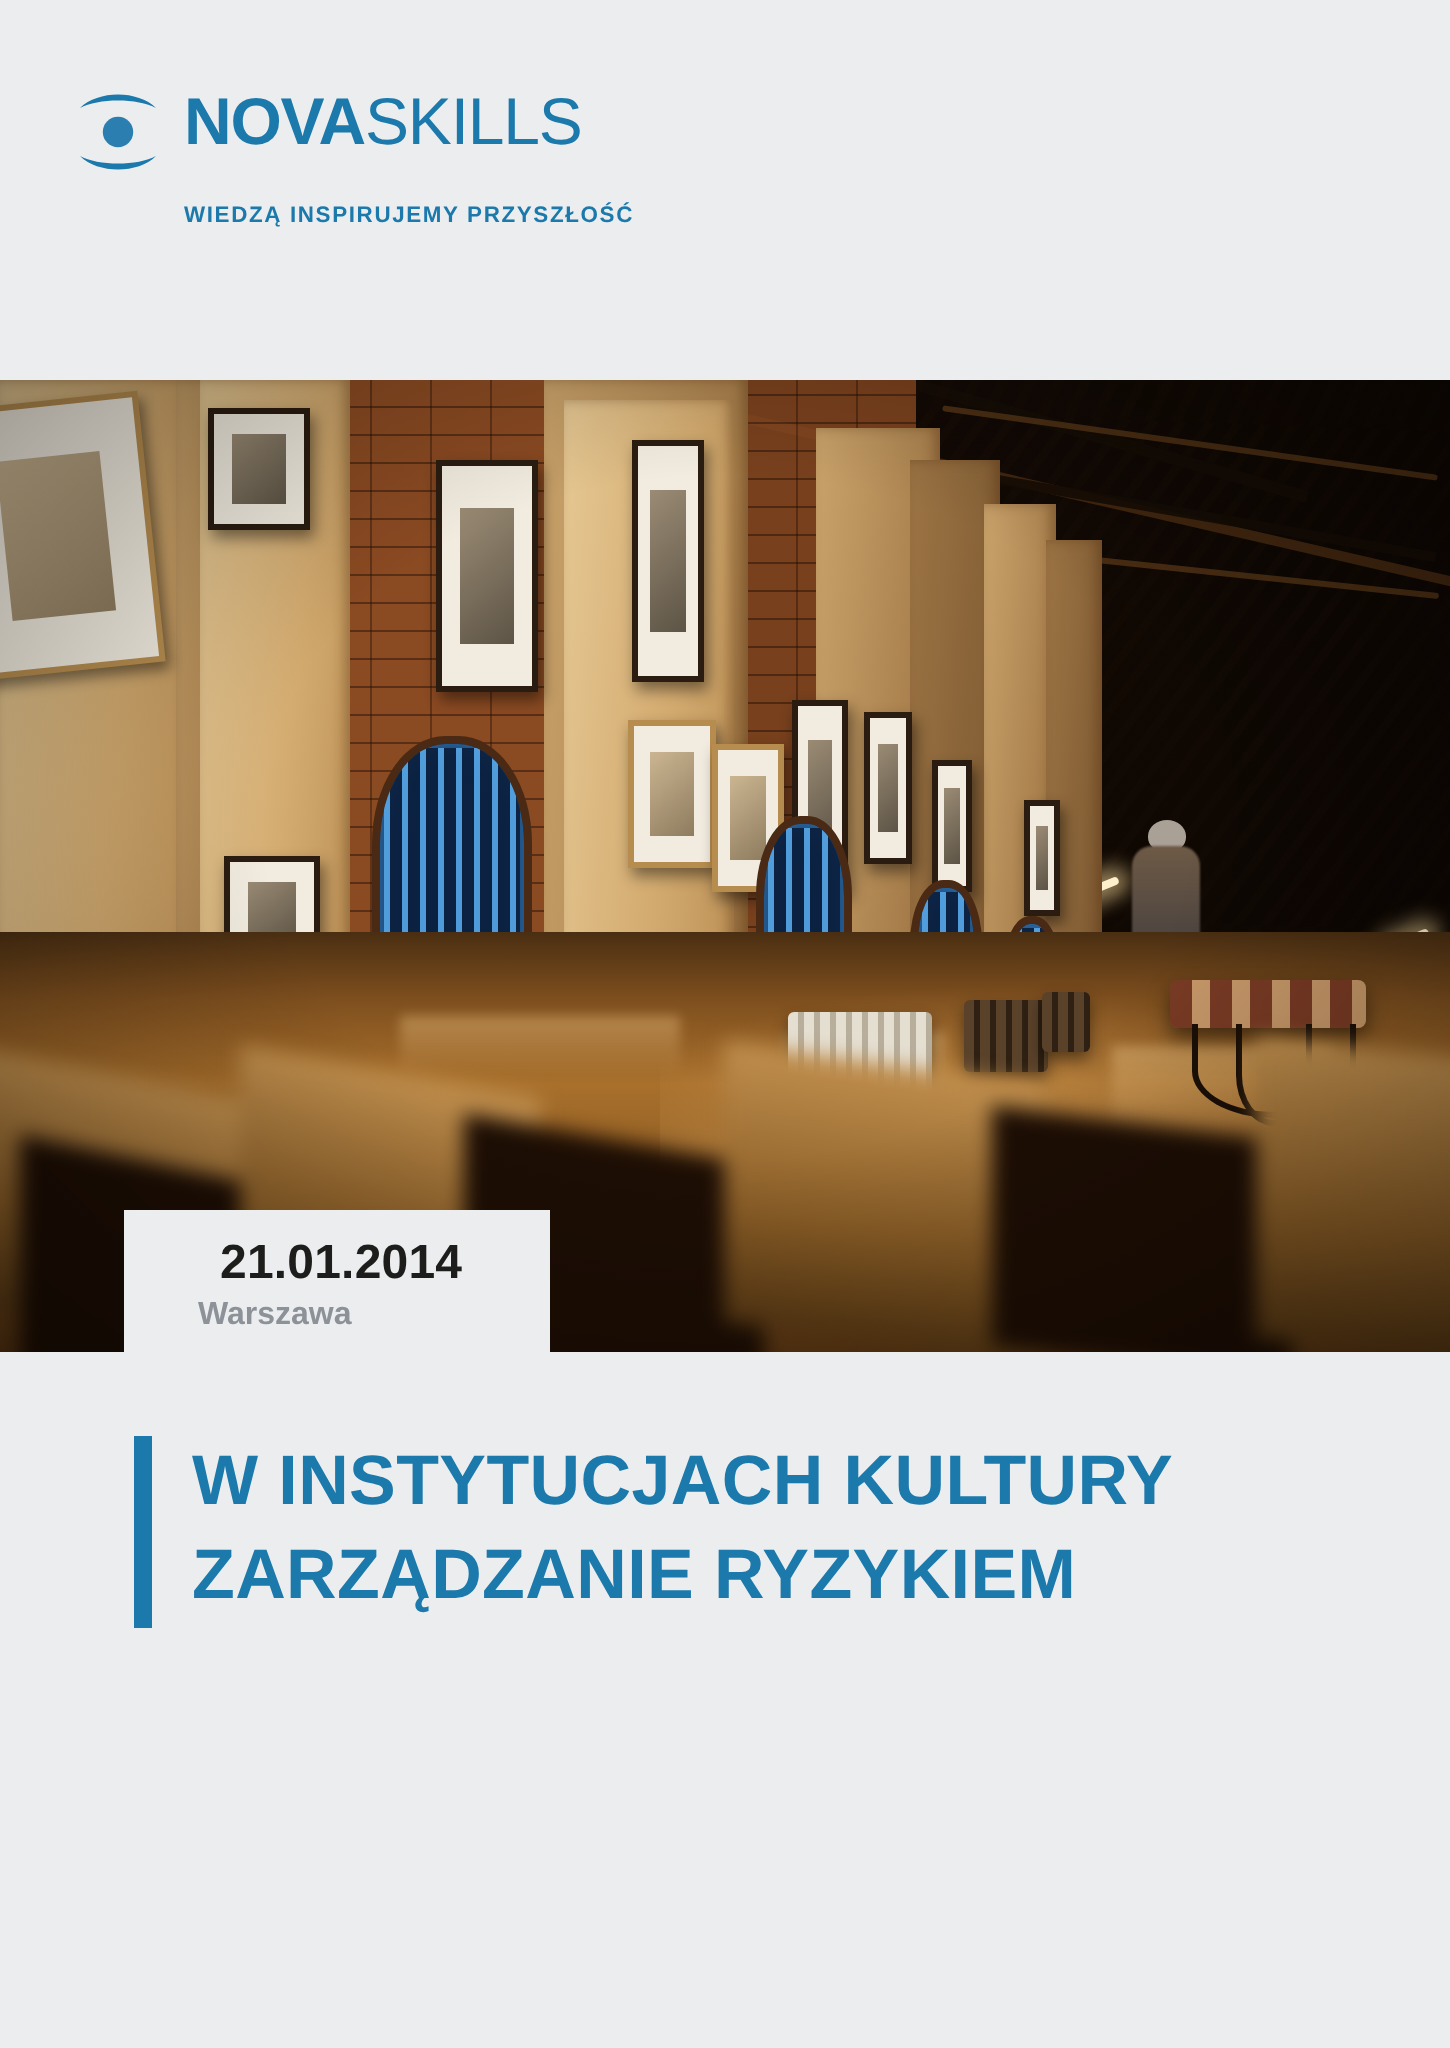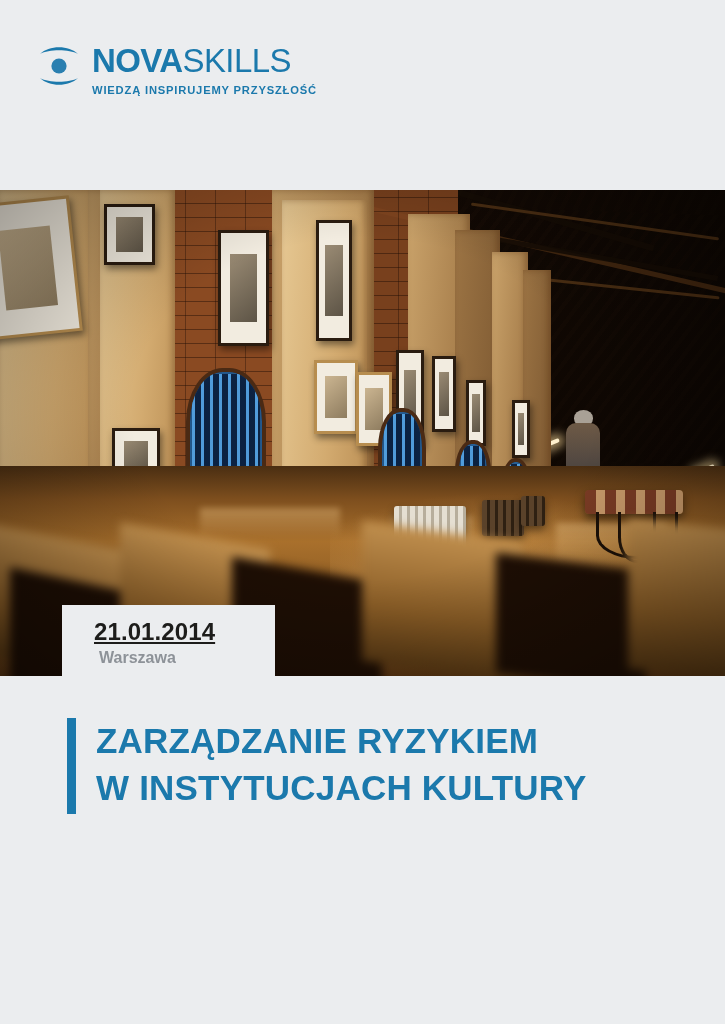--- a/index.html
+++ b/index.html
@@ -52,21 +52,21 @@
     font-size: 33px;
     line-height: 34px;
     letter-spacing: -0.6px;
     color: #1b79ac;
     white-space: nowrap;
     margin-top: 0px;
   }
   .logo-wordmark .w-bold { font-weight: 700; }
   .logo-wordmark .w-light { font-weight: 400; }
   .logo-tagline {
-    margin-top: 6px;
+    margin-top: 24px;
     font-size: 11.2px;
     font-weight: 700;
     letter-spacing: 0.82px;
     color: #1b79ac;
     white-space: nowrap;
   }
 
   
   .photo {
     position: absolute;
@@ -324,27 +324,26 @@
     position: absolute;
     left: 62px;
     top: 605px;
     width: 213px;
     height: 71px;
     background: #ebedef;
     z-index: 5;
   }
   .date-value {
     position: absolute;
-    left: 32px;
+    left: 48px;
     top: 13px;
     font-size: 24px;
     font-weight: 700;
     color: #1d1d1b;
     letter-spacing: 0.1px;
-    text-decoration: underline;
   }
   .date-city {
     position: absolute;
     left: 37px;
     top: 44px;
     font-size: 16px;
     font-weight: 700;
     color: #8d9298;
   }
 
@@ -528,18 +527,18 @@
   </div>
 
   <div class="date-box">
     <div class="date-value">21.01.2014</div>
     <div class="date-city">Warszawa</div>
   </div>
 
   <div class="title-wrap">
     <div class="title-bar"></div>
     <div class="title-lines">
+      <div class="title-line">W INSTYTUCJACH KULTURY</div>
       <div class="title-line">ZARZĄDZANIE RYZYKIEM</div>
-      <div class="title-line">W INSTYTUCJACH KULTURY</div>
     </div>
   </div>
 
 </div>
 
 </body></html>

